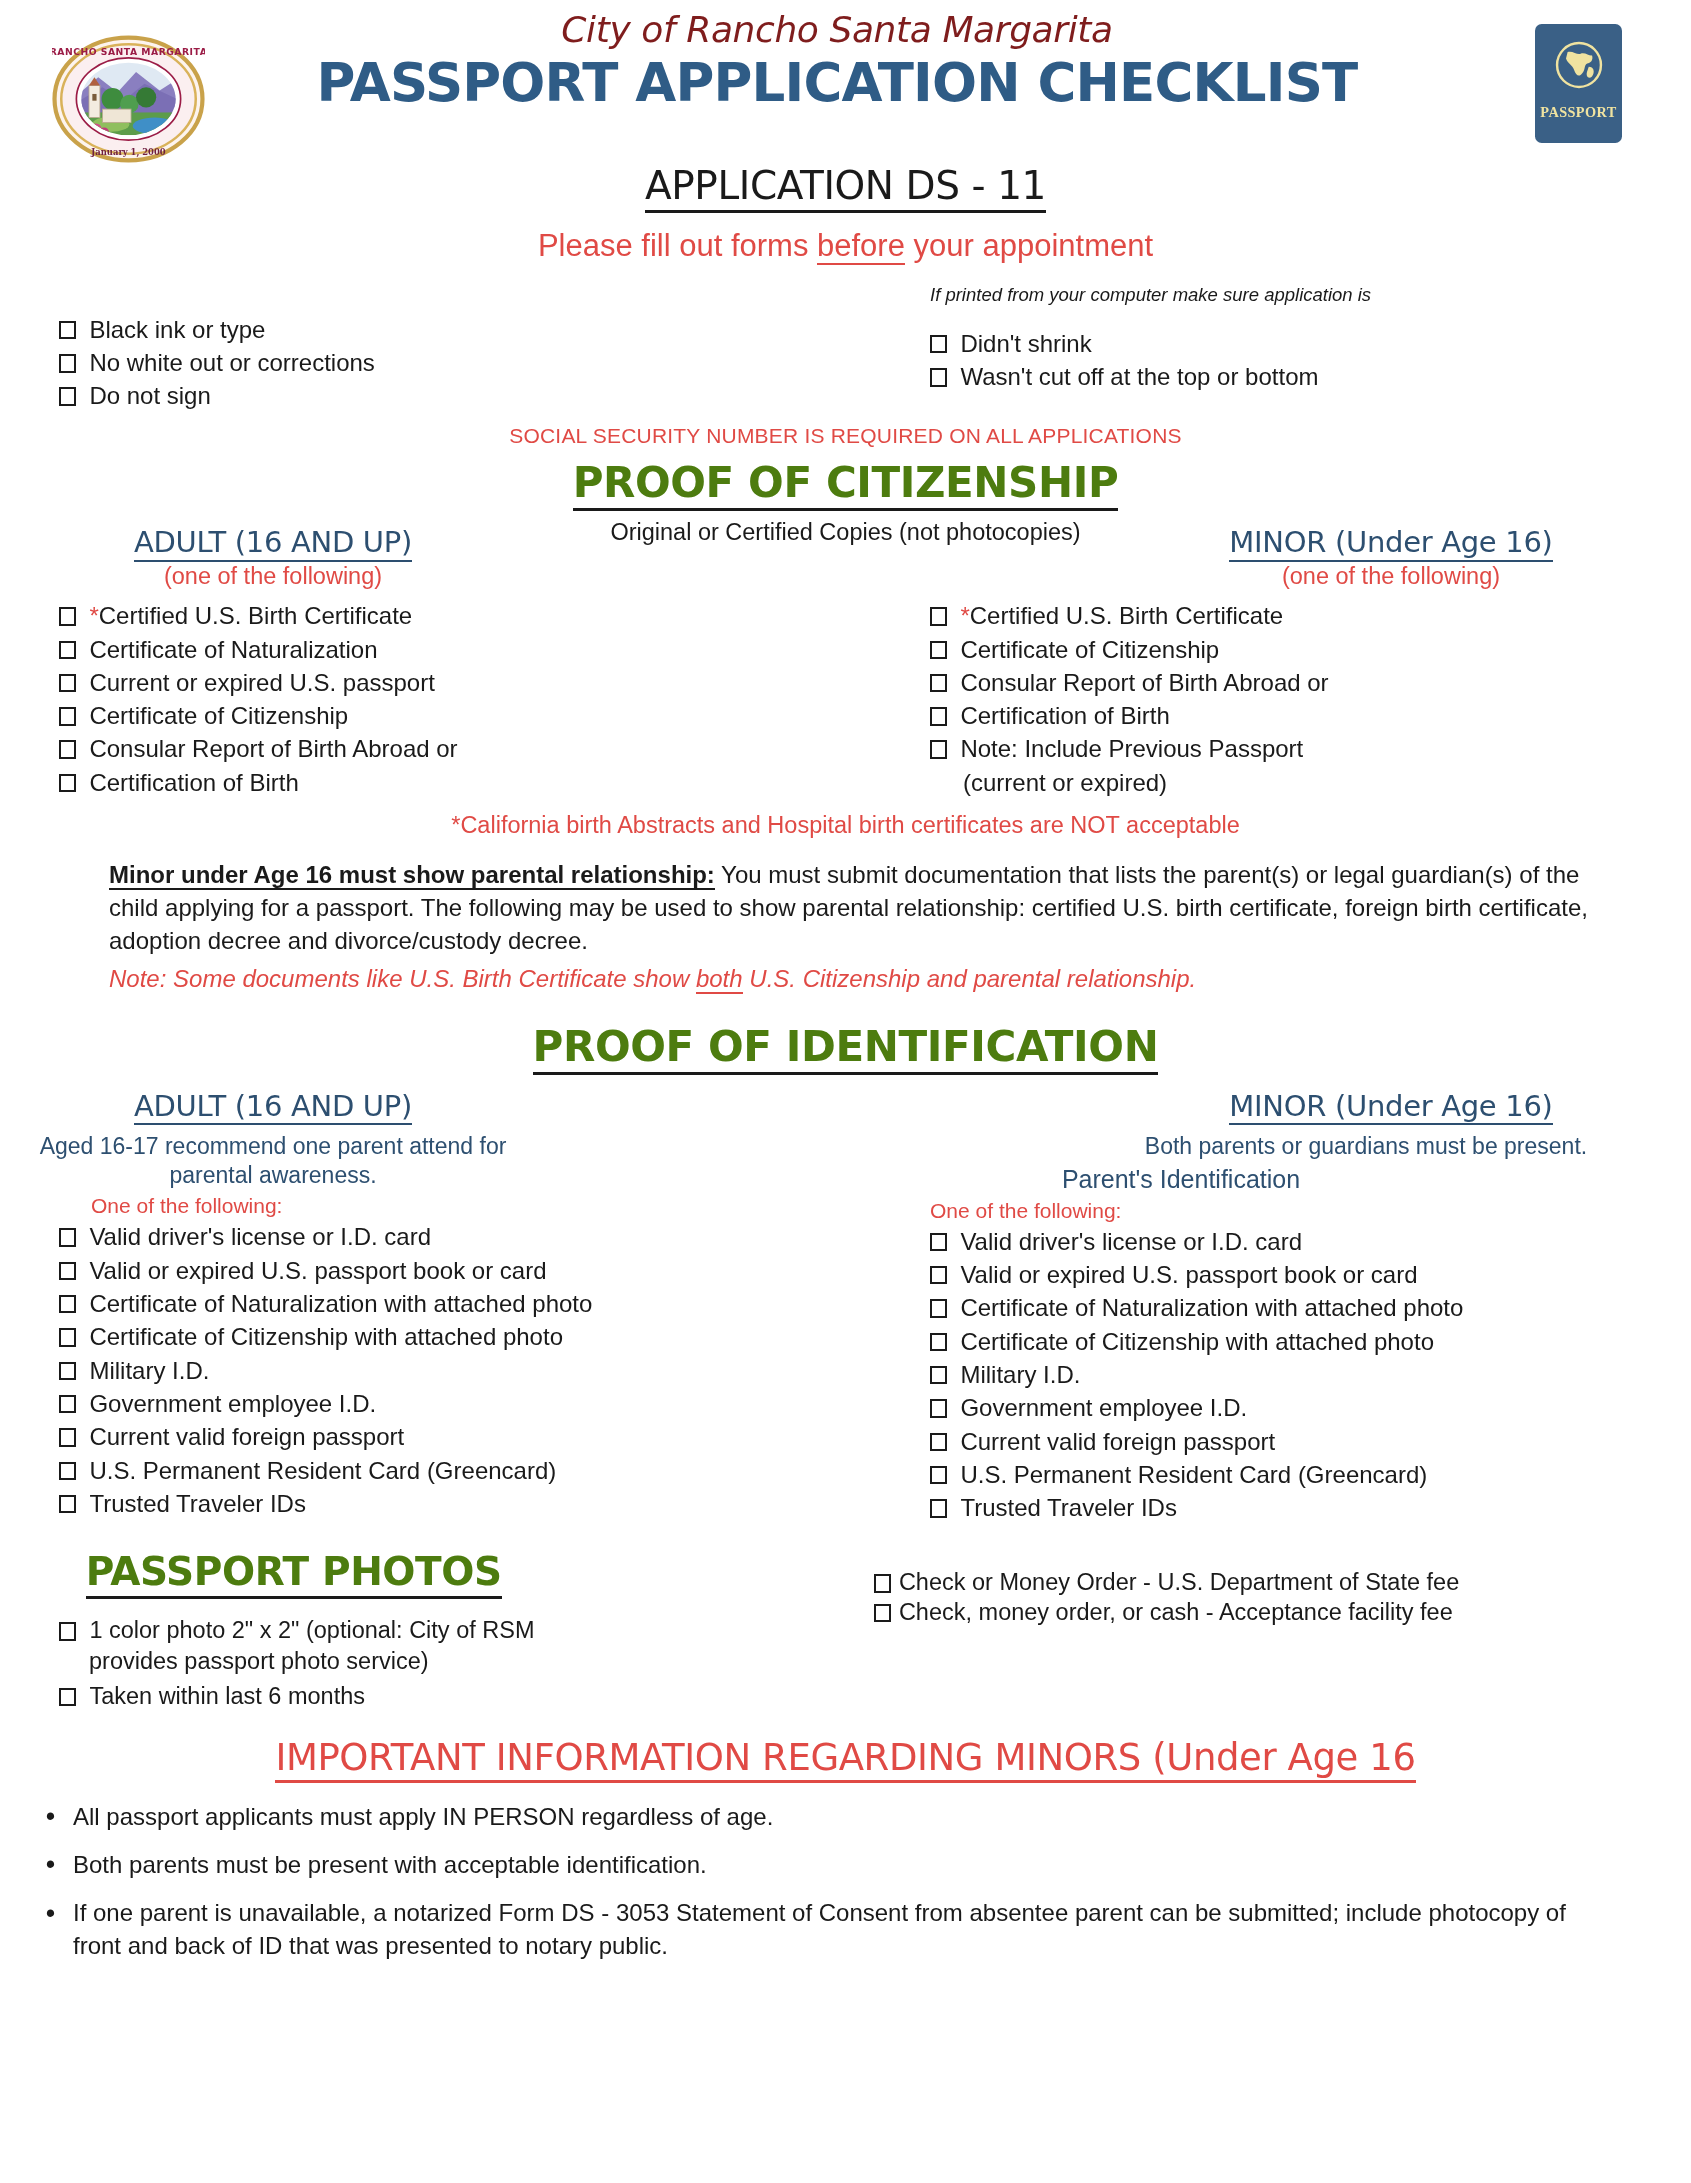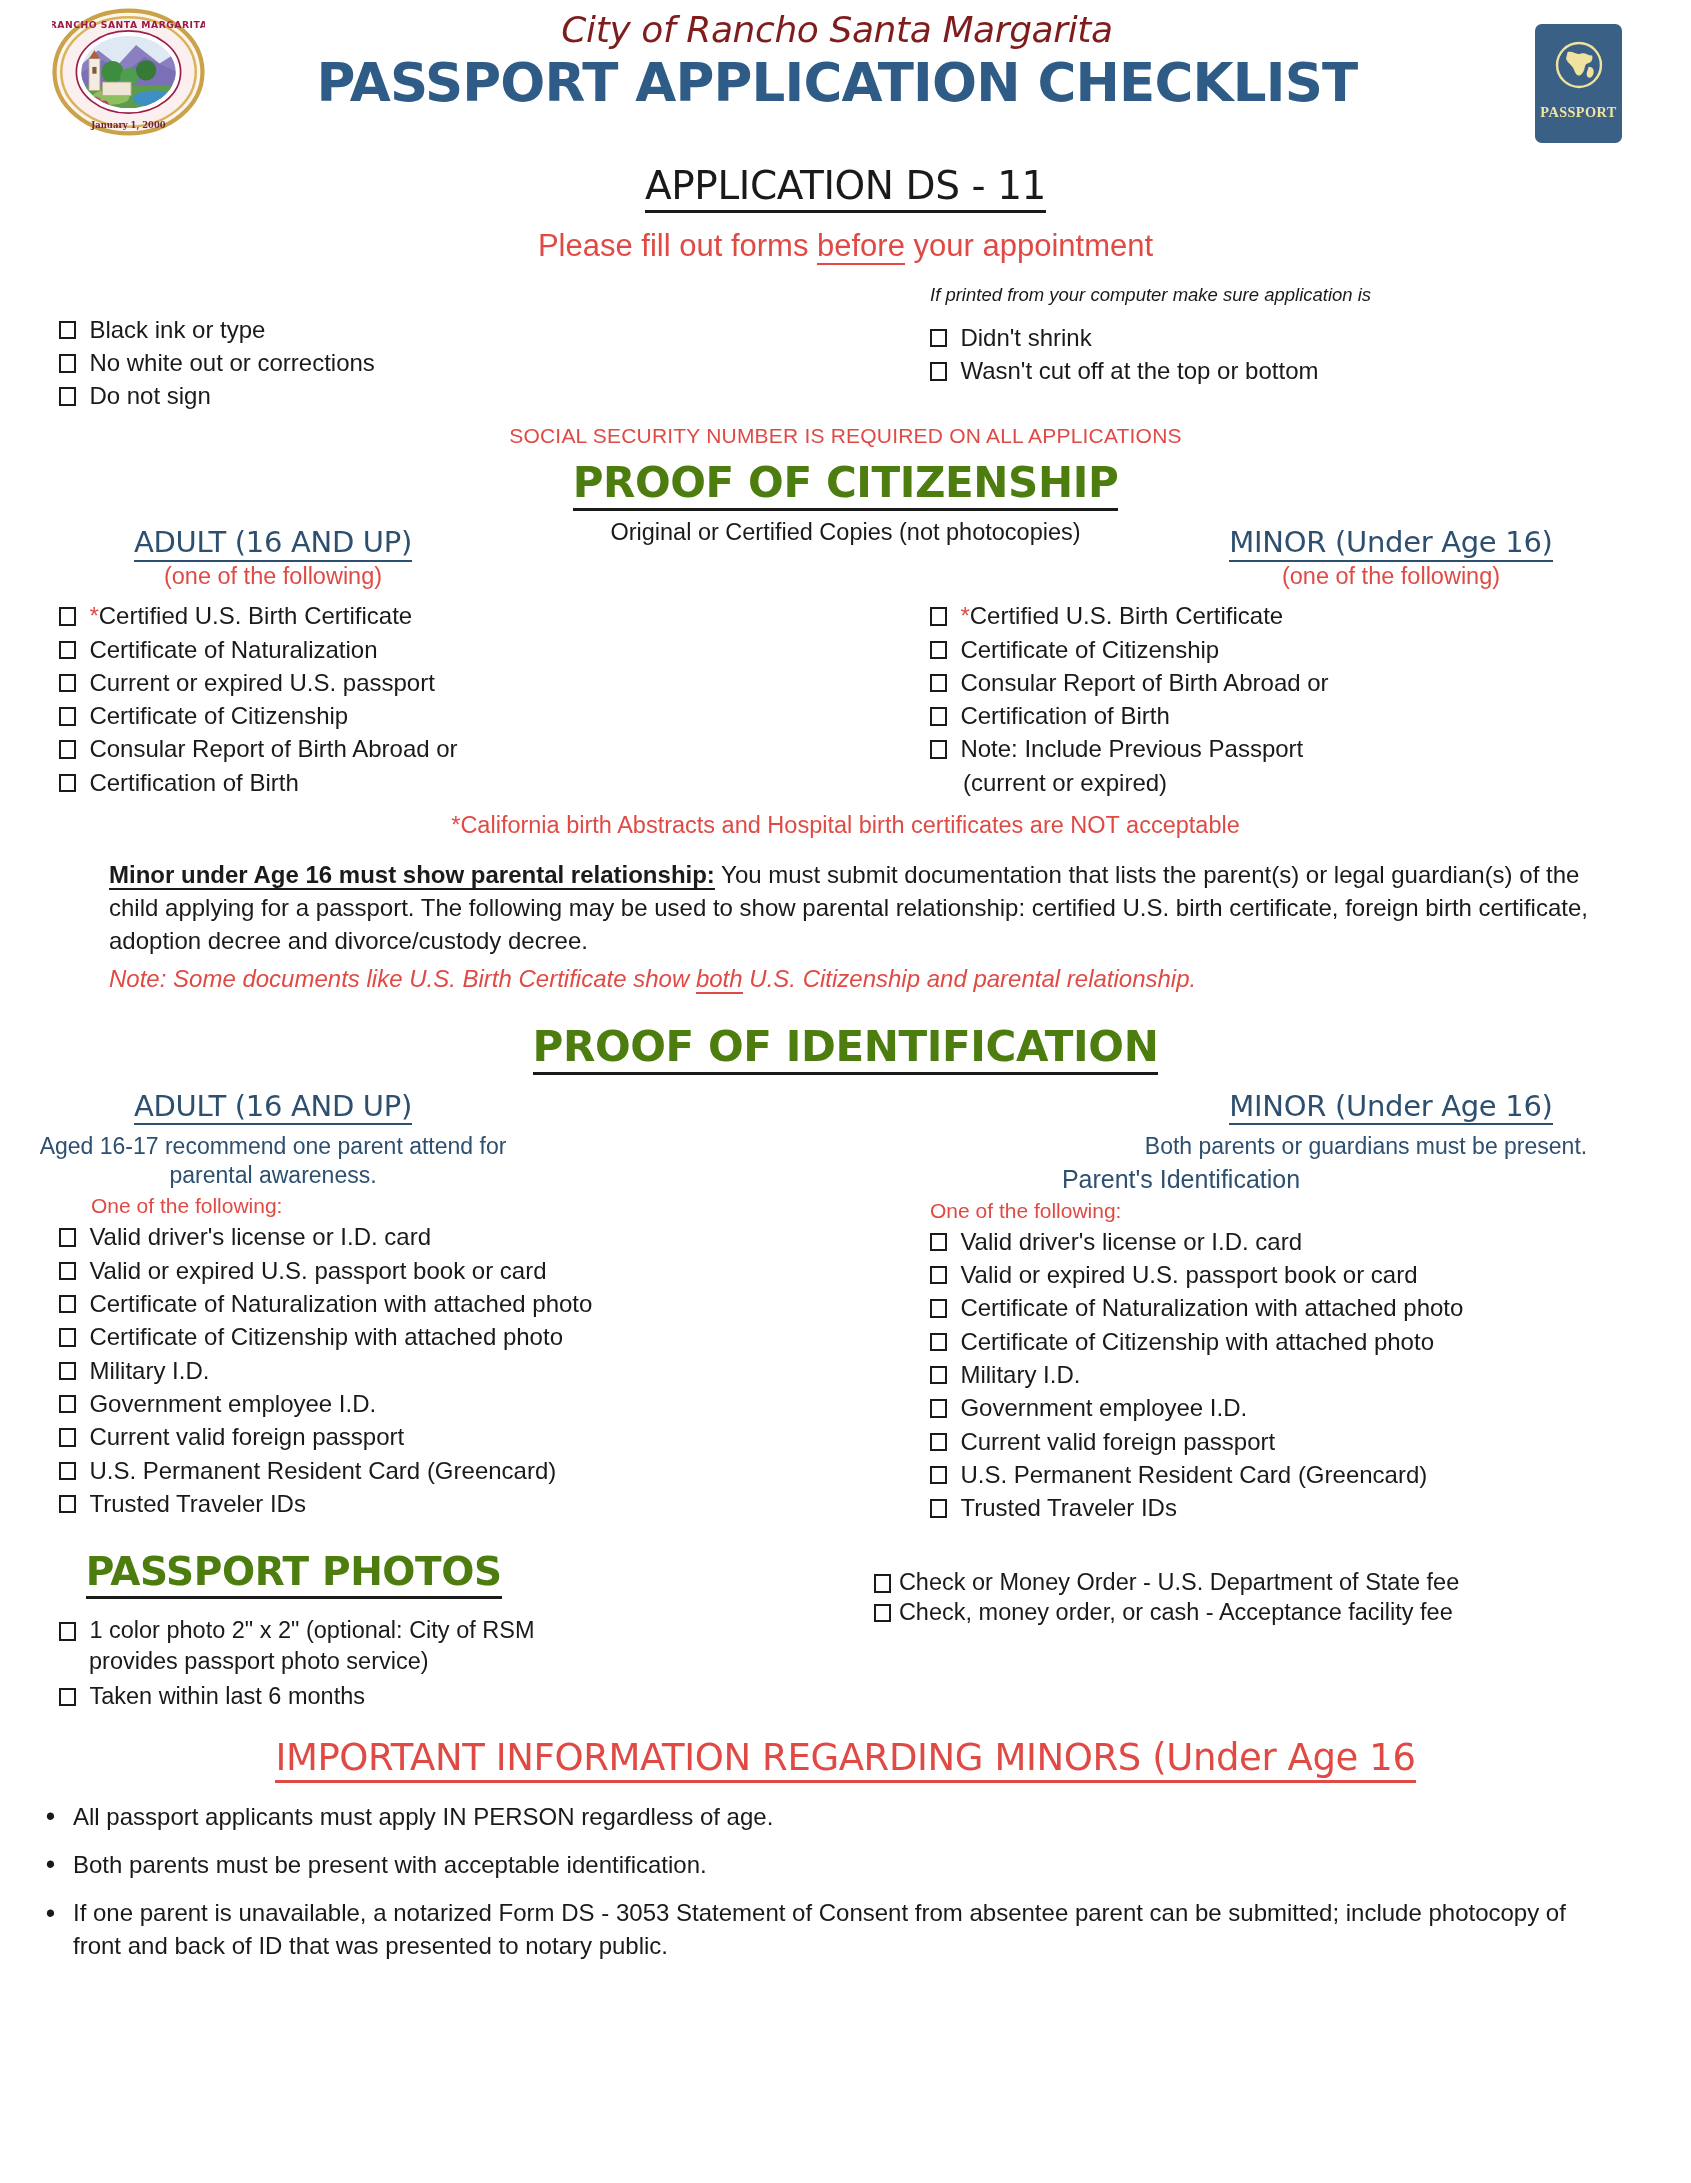--- a/index.html
+++ b/index.html
@@ -23,21 +23,21 @@
   }
 
   
   .header {
     position: relative;
     height: 168px;
   }
   .seal {
     position: absolute;
     left: 52px;
-    top: 8px;
+    top: 35px;
     width: 153px;
     height: 128px;
     text-decoration: underline;
   }
   .seal svg { display:block; width:100%; height:100%; }
 
   .header-text {
     position: absolute;
     left: 210px;
     right: 227px;
@@ -290,21 +290,21 @@
         <span class="cb"></span>
         <span class="cb-label">No white out or corrections</span>
       </div>
       <div class="cb-row">
         <span class="cb"></span>
         <span class="cb-label">Do not sign</span>
       </div>
     </div>
 
     <div class="col" style="width:776px;padding-left:15px;box-sizing:border-box;">
-      <div class="note-small" style="margin-bottom:18px;">If printed from your computer make sure application is</div>
+      <div class="note-small" style="margin-bottom:24px;">If printed from your computer make sure application is</div>
       <div class="cb-row">
         <span class="cb"></span>
         <span class="cb-label">Didn't shrink</span>
       </div>
       <div class="cb-row">
         <span class="cb"></span>
         <span class="cb-label">Wasn't cut off at the top or bottom</span>
       </div>
     </div>
   </div>

